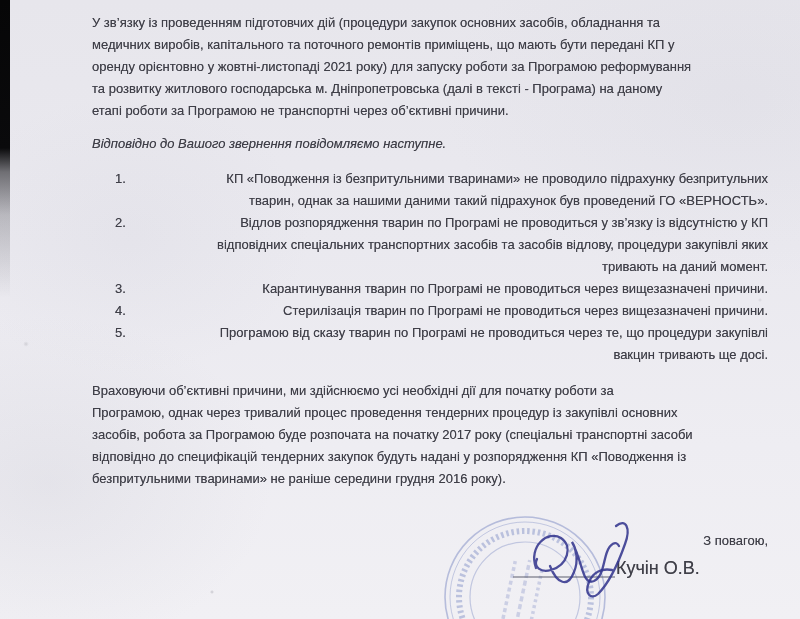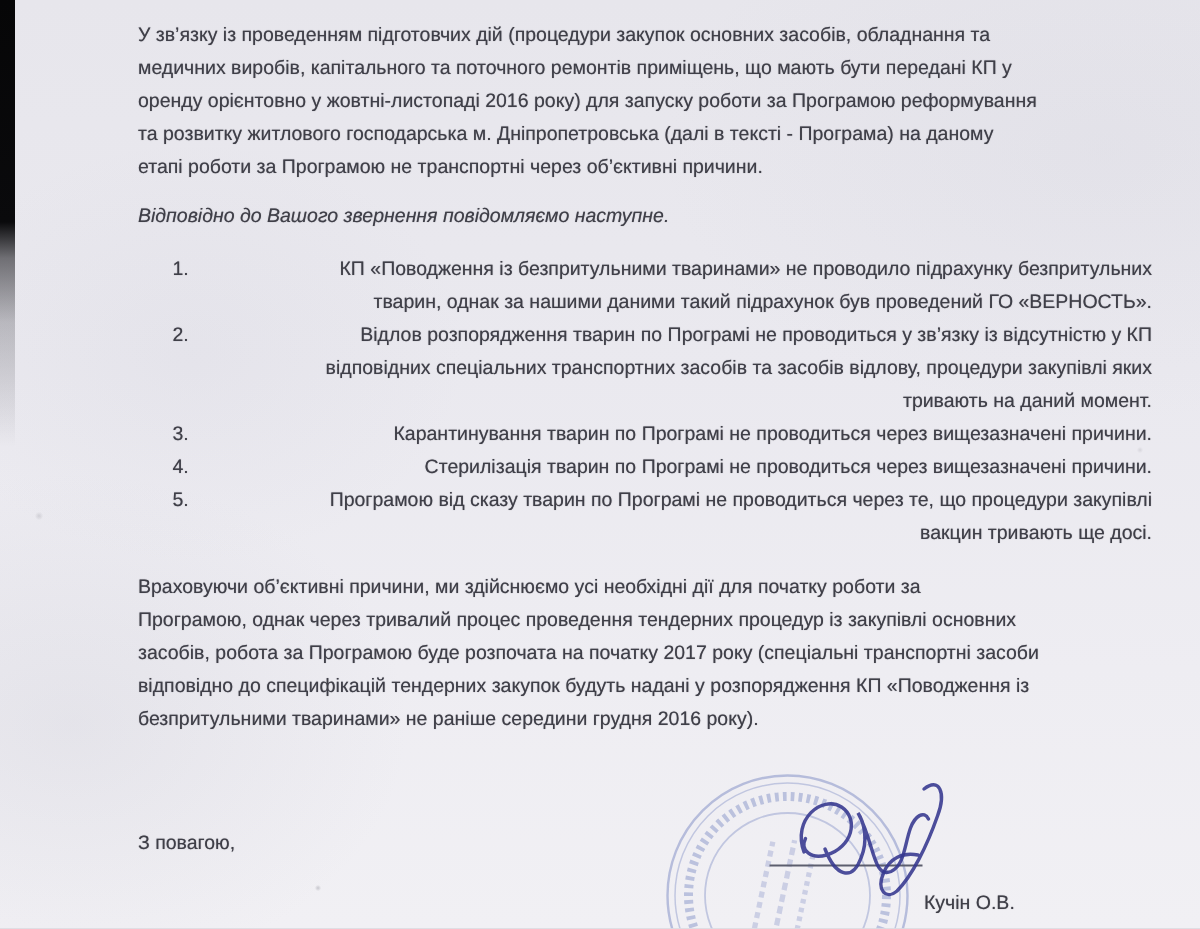--- a/index.html
+++ b/index.html
@@ -28,45 +28,45 @@
     font-size:13px;color:var(--ink,#3f3f48);
     text-shadow:0 0 .6px rgba(63,63,72,.65);
   }
   .tline{white-space:nowrap;height:22px;line-height:22px;}
   .p2{margin-top:11px;font-style:italic;}
   .numlist{margin-top:13px;padding-left:23px;}
   .list-item{display:flex;align-items:flex-start;}
   .num{width:28px;flex:0 0 28px;height:22px;line-height:22px;}
   .item-lines{flex:1 1 auto;text-align:right;}
   .p3{margin-top:14px;}
-  .closing{margin-top:61px;}
+  .closing{margin-top:40px;text-align:right;}
   .signer-name{
-    position:absolute;left:616px;top:591px;height:22px;line-height:22px;
-    font-size:13px;color:var(--ink,#3f3f48);text-shadow:0 0 .6px rgba(63,63,72,.65);
+    position:absolute;left:616px;top:557px;height:22px;line-height:22px;
+    font-size:18px;color:var(--ink,#3f3f48);text-shadow:0 0 .6px rgba(63,63,72,.65);
     font-family:"Liberation Sans","DejaVu Sans",sans-serif;
   }
   .sig-stamp{position:absolute;left:400px;top:468px;width:300px;height:151px;}
   .stamp-ring{fill:none;stroke:var(--stamp,#7b89c4);}
   .stamp-faint{opacity:.45;}
   .sig-path{fill:none;stroke:var(--sig,#34378e);stroke-width:2.3;stroke-linecap:round;opacity:.88;}
   .sig-underline{stroke:#5c5e6e;stroke-width:1.2;}
 </style>
 </head>
 <body>
 
 <div class="page">
 
   <div class="scan-edge"></div>
   <div class="noise"></div>
 
   <div class="doc">
     <div class="para p1">
         <div class="tline">У зв’язку із проведенням підготовчих дій (процедури закупок основних засобів, обладнання та</div>
         <div class="tline">медичних виробів, капітального та поточного ремонтів приміщень, що мають бути передані КП у</div>
-        <div class="tline">оренду орієнтовно у жовтні-листопаді 2016 року) для запуску роботи за Програмою реформування</div>
+        <div class="tline">оренду орієнтовно у жовтні-листопаді 2021 року) для запуску роботи за Програмою реформування</div>
         <div class="tline">та розвитку житлового господарська м. Дніпропетровська (далі в тексті - Програма) на даному</div>
         <div class="tline">етапі роботи за Програмою не транспортні через об’єктивні причини.</div>
       </div>
 
     <div class="tline p2">Відповідно до Вашого звернення повідомляємо наступне.</div>
 
     <div class="numlist">
         <div class="list-item">
           <div class="num">1.</div>
           <div class="item-lines">

